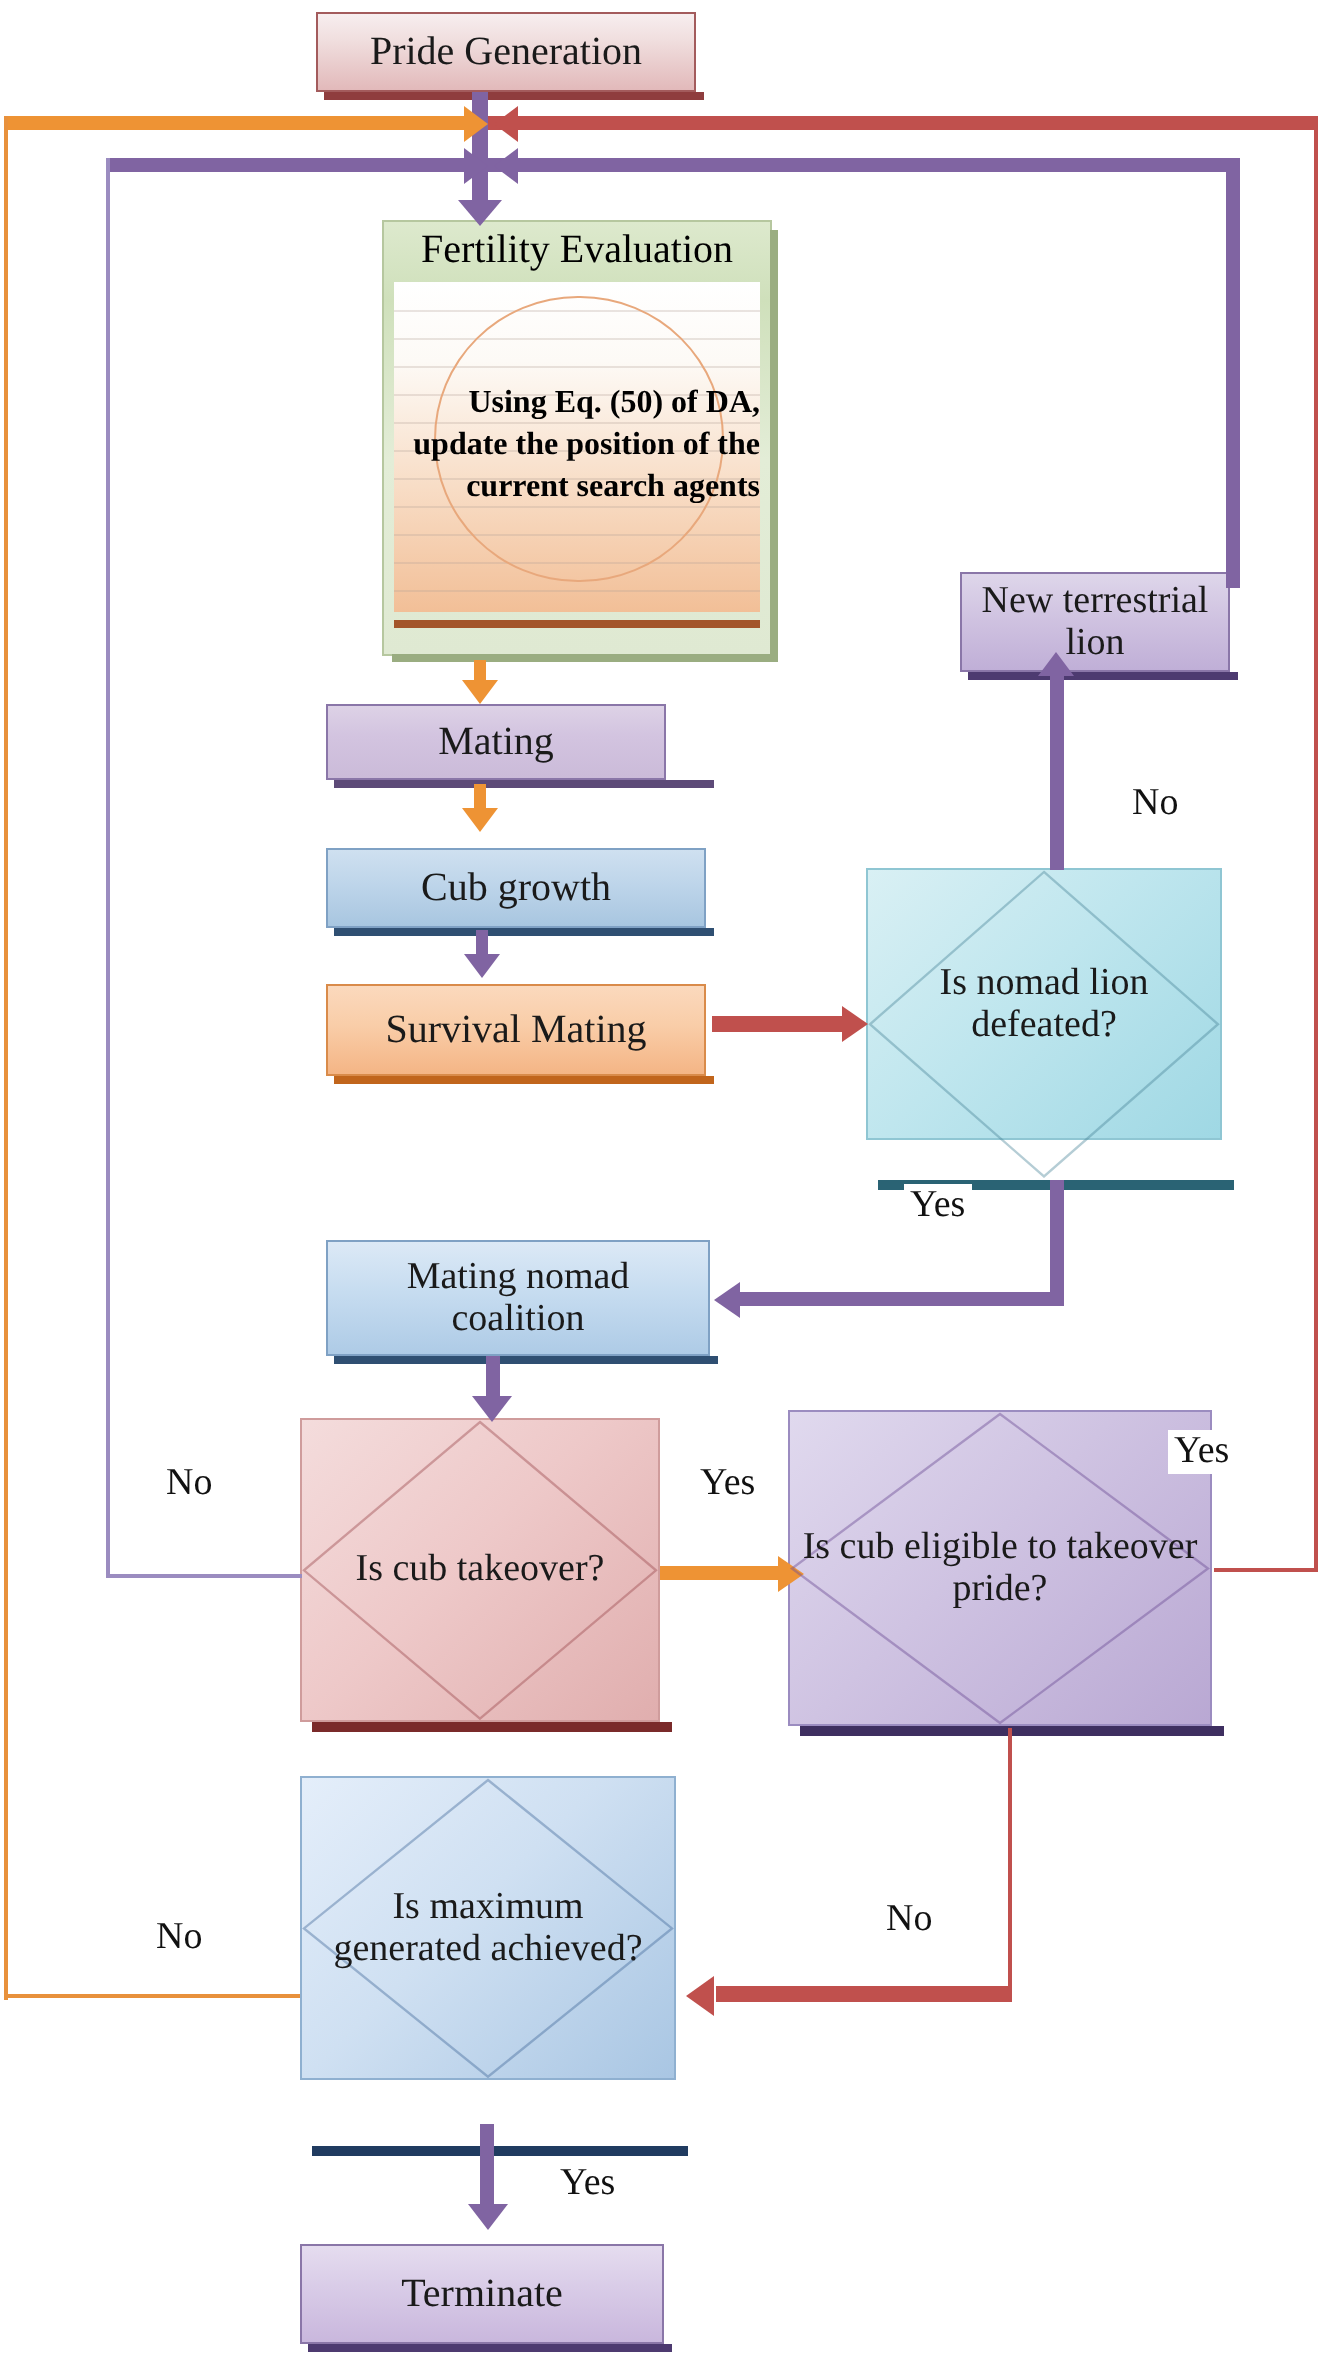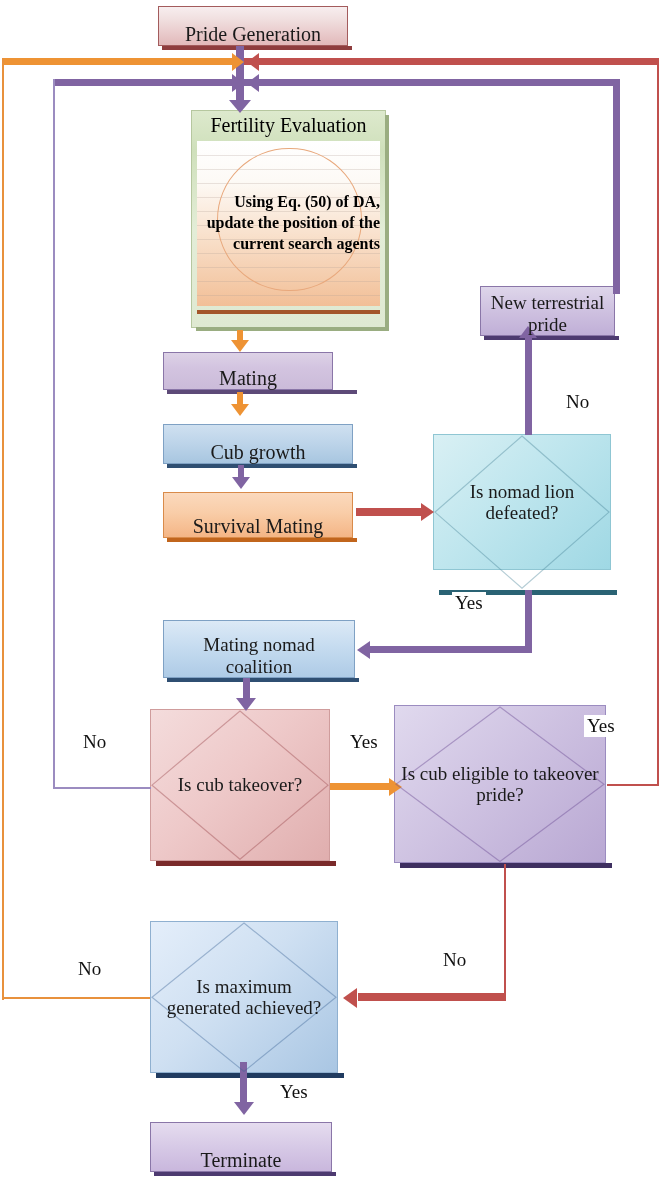--- a/index.html
+++ b/index.html
@@ -4,21 +4,21 @@
 <style>
   html,body{margin:0;padding:0;background:#ffffff;}
   body{font-family:"Liberation Serif", serif;}
   #canvas{position:relative;width:661px;height:1186px;background:#fff;overflow:hidden;}
 
   .node{position:absolute;box-sizing:border-box;display:flex;align-items:center;
         justify-content:center;text-align:center;color:#1a1a1a;}
   .node .lbl{position:relative;z-index:3;line-height:1.12;padding:0 6px;}
 
   
-  .rect{border:1px solid rgba(90,70,110,.55);align-items:flex-end;}
+  .rect{border:1px solid rgba(90,70,110,.55);}
   .rect::after{content:"";position:absolute;left:4px;right:-4px;bottom:-4px;height:4px;z-index:0;}
   .rect::before{content:"";position:absolute;top:4px;bottom:-4px;right:-4px;width:4px;z-index:0;}
 
   
   .dec{border:1px solid rgba(90,90,120,.35);}
   .dec .dmd{position:absolute;left:0;top:0;right:0;bottom:0;z-index:2;pointer-events:none;}
   .dec::after{content:"";position:absolute;left:6px;right:-5px;bottom:-5px;height:5px;z-index:0;}
   .dec::before{content:"";position:absolute;top:6px;bottom:-5px;right:-5px;width:5px;z-index:0;}
 
   
@@ -161,21 +161,21 @@
   <div class="node rect" style="left:163px;top:492px;width:190px;height:46px;font-size:20px;
               background:linear-gradient(180deg,#fbd9bd 0%,#f9cda8 45%,#f4b585 100%);
               border-color:#d98b4a;">
     <span class="lbl">Survival Mating</span>
   </div>
   <div style="position:absolute;left:167px;top:538px;width:190px;height:4px;background:#c1651c;z-index:0;"></div>
 
   <div class="node rect" style="left:480px;top:286px;width:135px;height:50px;font-size:19px;
               background:linear-gradient(180deg,#ded6ea 0%,#d0c3e1 45%,#c0afd7 100%);
               border-color:#8a76a8;">
-    <span class="lbl">New terrestrial pride</span>
+    <span class="lbl">New terrestrial lion</span>
   </div>
   <div style="position:absolute;left:484px;top:336px;width:135px;height:4px;background:#4d3a70;z-index:0;"></div>
 
   <div class="node dec" style="left:433px;top:434px;width:178px;height:136px;font-size:19px;
               background:linear-gradient(135deg,#d9f0f4 0%,#bfe6ee 45%,#9fd8e4 100%);
               border-color:#8fc6d3;">
     <svg class="dmd" viewBox="0 0 178 156" preserveAspectRatio="none">
       <polygon points="89,1 177,78 89,155 1,78" fill="none" stroke="rgba(70,130,150,.40)" stroke-width="1.2"></polygon>
     </svg>
     <span class="lbl">Is nomad lion defeated?</span>
@@ -202,21 +202,21 @@
   <div class="node dec" style="left:394px;top:705px;width:212px;height:158px;font-size:19px;
               background:linear-gradient(135deg,#e0d9ee 0%,#cfc3e2 45%,#b9a8d3 100%);
               border-color:#9b8cc0;">
     <svg class="dmd" viewBox="0 0 212 158" preserveAspectRatio="none">
       <polygon points="106,1 211,79 106,157 1,79" fill="none" stroke="rgba(110,80,150,.45)" stroke-width="1.2"></polygon>
     </svg>
     <span class="lbl">Is cub eligible to takeover pride?</span>
   </div>
   <div style="position:absolute;left:400px;top:863px;width:212px;height:5px;background:#3e2f60;z-index:0;"></div>
 
-  <div class="node dec" style="left:150px;top:921px;width:188px;height:152px;font-size:19px;
+  <div class="node dec" style="left:150px;top:888px;width:188px;height:152px;font-size:19px;
               background:linear-gradient(135deg,#e4eefa 0%,#cfe0f2 45%,#a9c6e3 100%);
               border-color:#8fb0d0;">
     <svg class="dmd" viewBox="0 0 188 152" preserveAspectRatio="none">
       <polygon points="94,1 187,76 94,151 1,76" fill="none" stroke="rgba(60,100,150,.40)" stroke-width="1.2"></polygon>
     </svg>
     <span class="lbl">Is maximum generated achieved?</span>
   </div>
   <div style="position:absolute;left:156px;top:1073px;width:188px;height:5px;background:#203b60;z-index:0;"></div>
 
   <div class="node rect" style="left:150px;top:1122px;width:182px;height:50px;font-size:20px;

